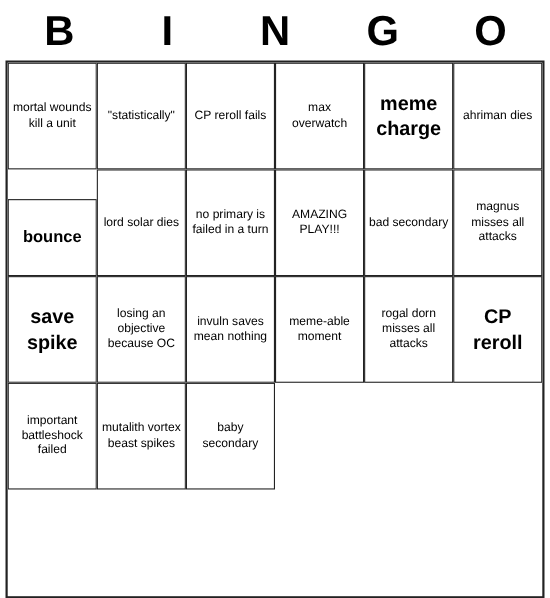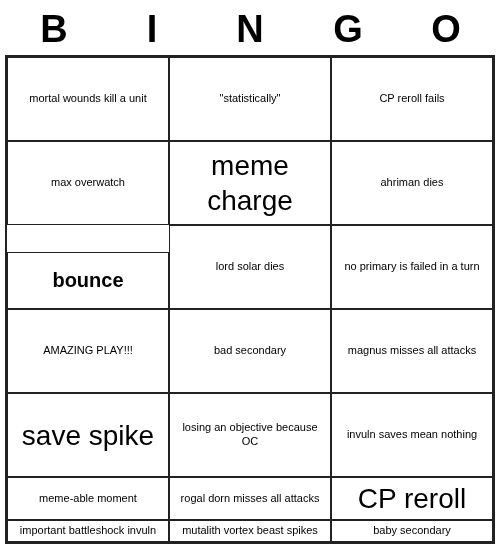--- a/index.html
+++ b/index.html
@@ -20,44 +20,44 @@
       padding: 8px 0 4px 0;
     }
     .bingo-letter {
       font-size: 38px;
       font-weight: bold;
       width: 90px;
       text-align: center;
     }
     .bingo-grid {
       display: grid;
-      grid-template-columns: repeat(3, 1fr);
+      grid-template-columns: repeat(6, 1fr);
       grid-template-rows: repeat(5, 1fr);
       width: 490px;
       height: 512px;
       border: 2px solid #222;
     }
     .bingo-cell {
       border: 1px solid #222;
       display: flex;
       align-items: center;
       justify-content: center;
       text-align: center;
       padding: 3px;
       font-size: 11px;
       line-height: 1.25;
       background: #fff;
       cursor: default;
     }
     .bingo-cell.large-text {
-      font-size: 28px;
-      font-weight: normal;
+      font-size: 18px;
+      font-weight: bold;
     }
     .bingo-cell.medium-text {
-      font-size: 20px;
+      font-size: 15px;
       font-weight: bold;
       margin-top: 27px;
     }
   </style>
 </head>
 <body>
 
 <div class="bingo-title">
   <span class="bingo-letter">B</span>
   <span class="bingo-letter">I</span>
@@ -78,16 +78,16 @@
     <div class="bingo-cell">no primary is failed in a turn</div>
     <div class="bingo-cell">AMAZING PLAY!!!</div>
     <div class="bingo-cell">bad secondary</div>
     <div class="bingo-cell">magnus misses all attacks</div>
     <div class="bingo-cell large-text">save spike</div>
     <div class="bingo-cell">losing an objective because OC</div>
     <div class="bingo-cell">invuln saves mean nothing</div>
     <div class="bingo-cell">meme-able moment</div>
     <div class="bingo-cell">rogal dorn misses all attacks</div>
     <div class="bingo-cell large-text">CP reroll</div>
-    <div class="bingo-cell">important battleshock invuln</div>
+    <div class="bingo-cell">important battleshock failed</div>
     <div class="bingo-cell">mutalith vortex beast spikes</div>
     <div class="bingo-cell">baby secondary</div>
   </div>
 
 </body></html>

